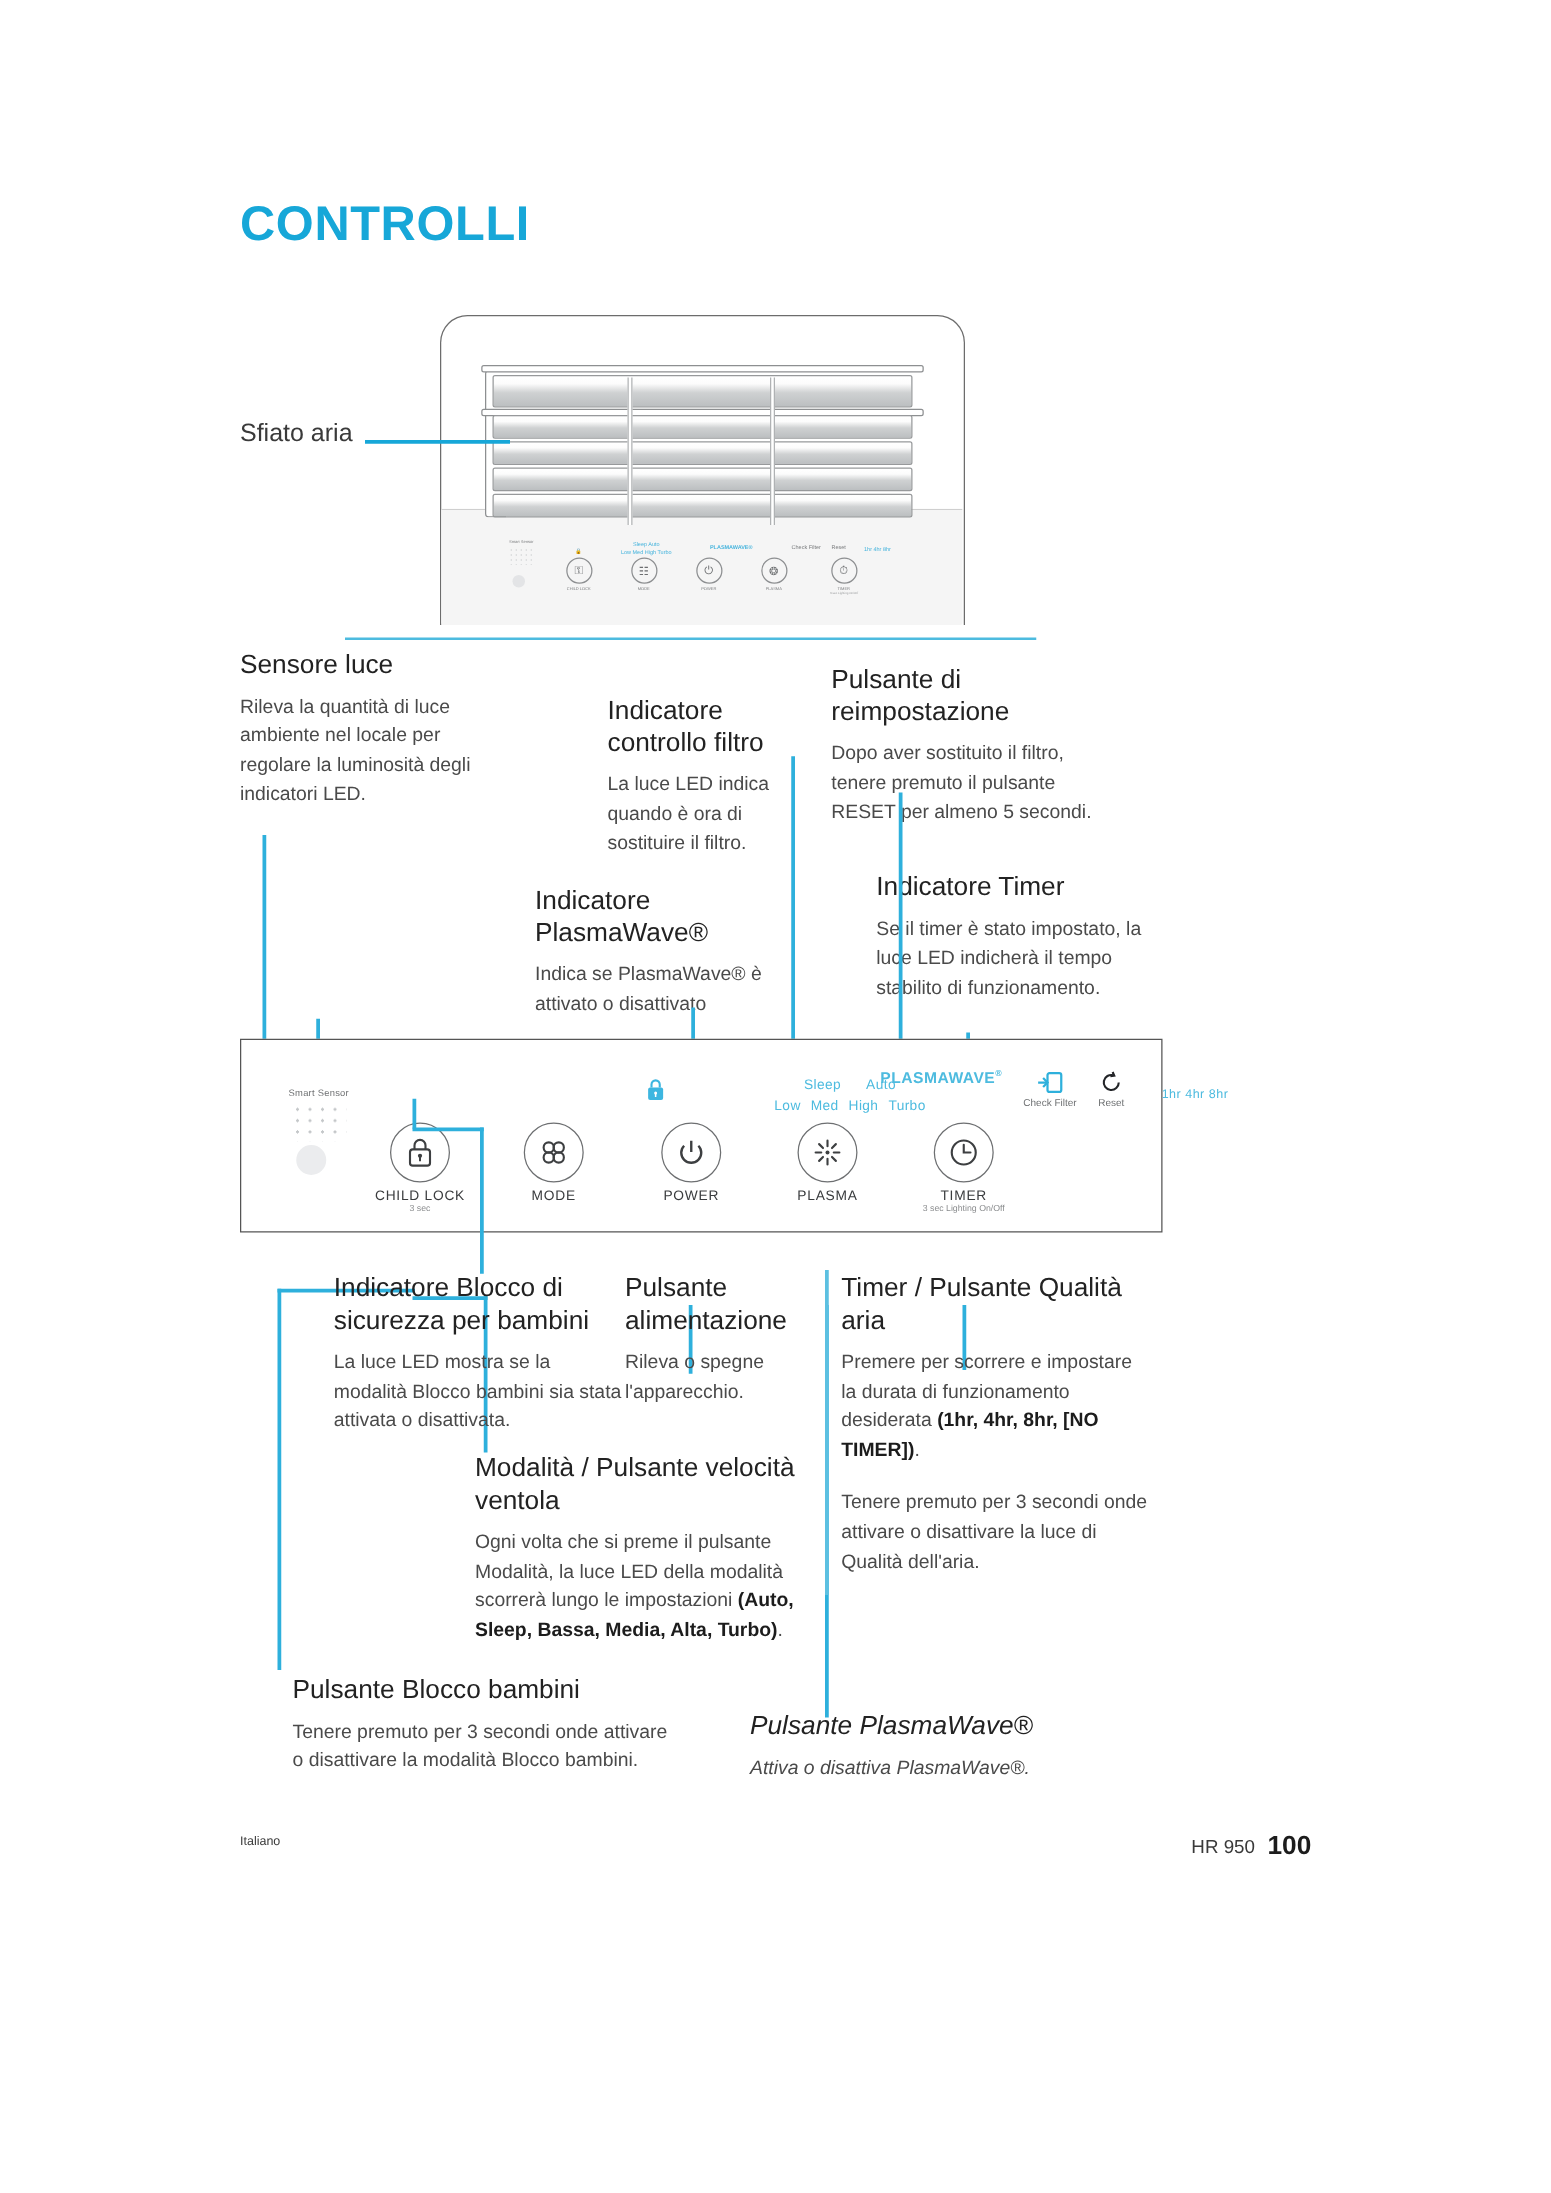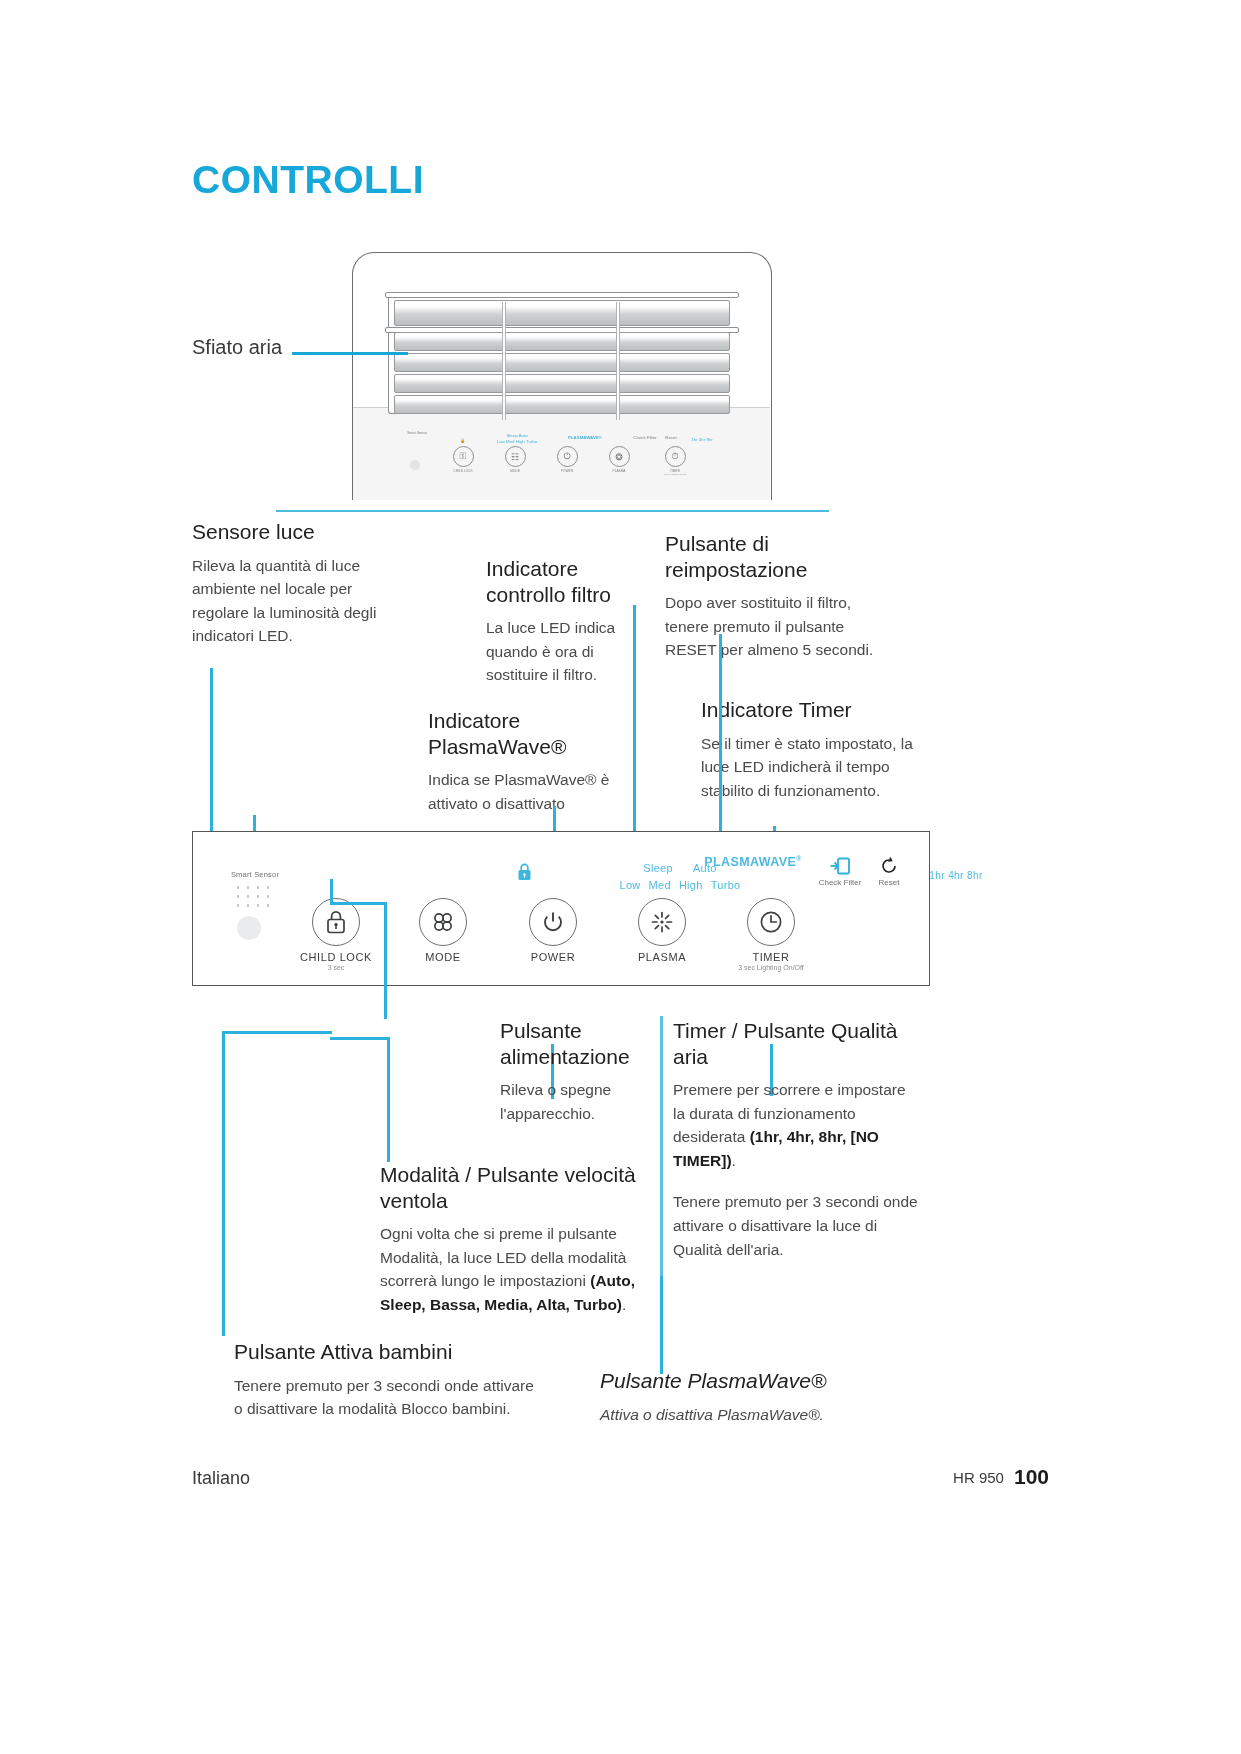--- a/index.html
+++ b/index.html
@@ -368,21 +368,21 @@
     color: #8a8c8e;
     margin-top: 1px;
     white-space: nowrap;
   }
 
   
   .footer-left {
     position: absolute;
     left: 192px;
     top: 1468px;
-    font-size: 18px;
+    font-size: 10px;
     color: #3a3a3a;
   }
   .footer-right {
     position: absolute;
     right: 192px;
     top: 1465px;
     font-size: 15px;
     color: #3a3a3a;
   }
   .footer-right .pg {
@@ -630,39 +630,43 @@
   <div class="lead h" style="left:330px; top:1037px; width:60px;"></div>
   <div class="lead v" style="left:387px; top:1037px; height:125px;"></div>
 
   <div class="lead v" style="left:551px; top:1044px; height:55px;"></div>
 
   <div class="lead v" style="left:660px; top:1044px; height:330px;"></div>
 
   <div class="lead v" style="left:770px; top:1044px; height:52px;"></div>
   <div class="lead v" style="left:660px; top:1016px; height:260px; background:#5cc0e1;"></div>
 
+  <div class="blk" style="left:267px; top:1018px; width:235px;">
+    <h3>Indicatore Blocco di sicurezza per bambini</h3>
+    <p>La luce LED mostra se la modalità Blocco bambini sia stata attivata o disattivata.</p>
+  </div>
 
   <div class="blk" style="left:500px; top:1018px; width:160px;">
     <h3>Pulsante alimentazione</h3>
     <p>Rileva o spegne l'apparecchio.</p>
   </div>
 
   <div class="blk" style="left:380px; top:1162px; width:275px;">
     <h3>Modalità / Pulsante velocità ventola</h3>
     <p><span>Ogni volta che si preme il pulsante Modalità, la luce LED della modalità scorrerà lungo le impostazioni </span><b>(Auto, Sleep, Bassa, Media, Alta, Turbo)</b><span>.</span></p>
   </div>
 
   <div class="blk" style="left:673px; top:1018px; width:245px;">
     <h3>Timer / Pulsante Qualità aria</h3>
     <p><span>Premere per scorrere e impostare la durata di funzionamento desiderata </span><b>(1hr, 4hr, 8hr, [NO TIMER])</b><span>.</span></p>
     <p style="margin-top:18px;">Tenere premuto per 3 secondi onde attivare o disattivare la luce di Qualità dell'aria.</p>
   </div>
 
   <div class="blk" style="left:234px; top:1339px; width:300px;">
-    <h3>Pulsante Attiva bambini</h3>
+    <h3>Pulsante Blocco bambini</h3>
     <p>Tenere premuto per 3 secondi onde attivare o disattivare la modalità Blocco bambini.</p>
   </div>
 
   <div class="blk" style="left:600px; top:1368px; width:310px;font-style:italic;">
     <h3>Pulsante PlasmaWave®</h3>
     <p>Attiva o disattiva PlasmaWave®.</p>
   </div>
 
   <div class="footer-left">Italiano</div>
   <div class="footer-right">

